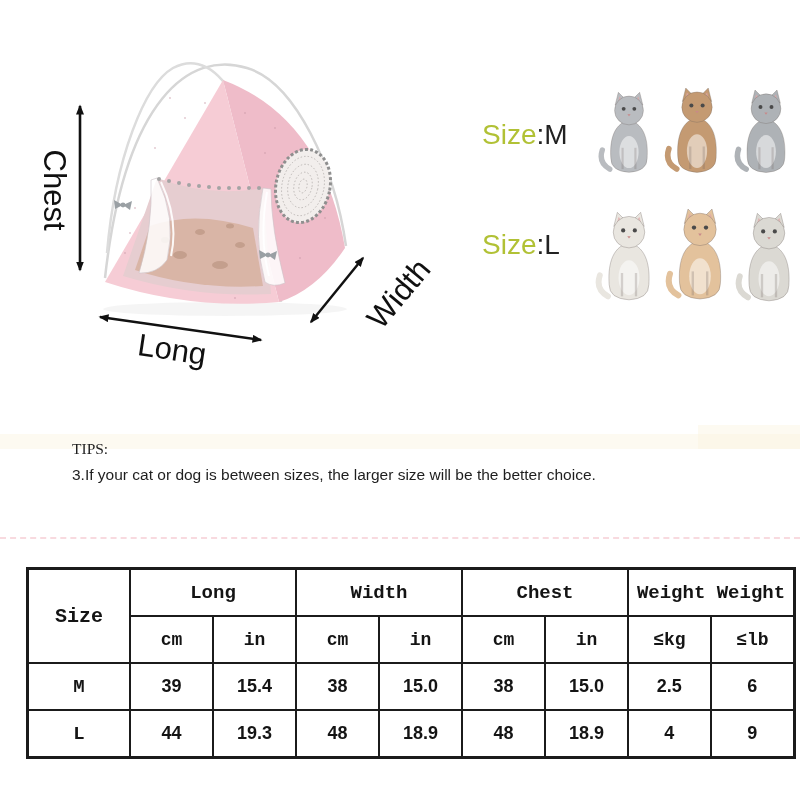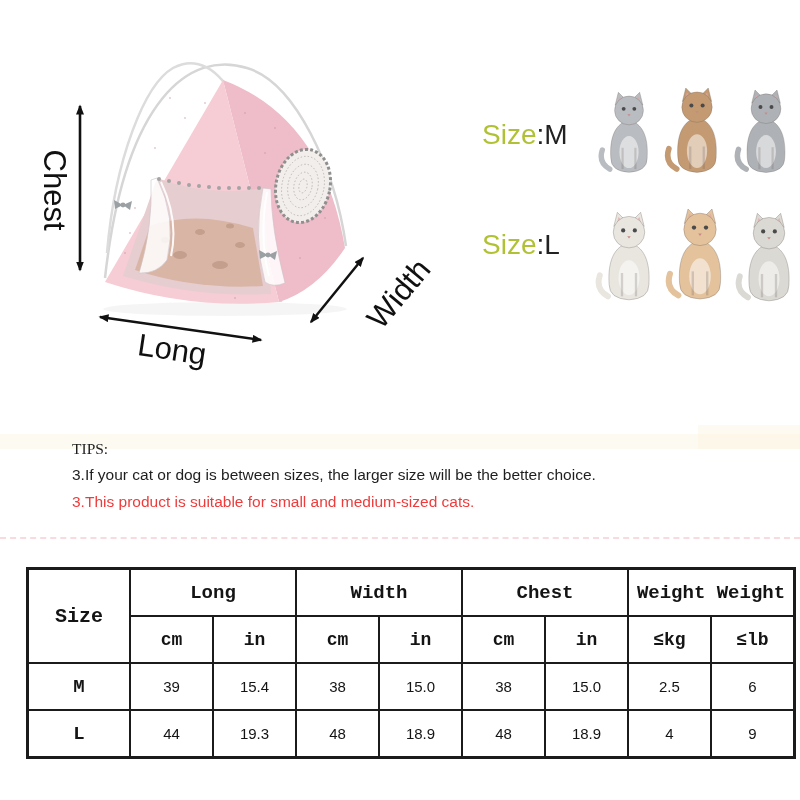--- a/index.html
+++ b/index.html
@@ -27,21 +27,21 @@
   .size-table-wrap{position:absolute;left:26px;top:567px;}
   table.size-table{border-collapse:collapse;font-family:"Liberation Mono",monospace;color:#141414;
                    border:3px solid #1b1b1b;}
   table.size-table th, table.size-table td{border:2px solid #1b1b1b;text-align:center;
                    vertical-align:middle;padding:0;}
   th.group{width:82px;height:45px;font-size:19px;font-weight:700;}
   th.group.wide{width:164px;}
   th.corner{width:100px;font-size:20px;font-weight:700;}
   th.sub{height:45px;font-size:18px;font-weight:700;}
   td.sizecell{height:45px;font-size:19px;font-weight:700;}
-  td.val{height:45px;font-size:15px;font-family:"Liberation Sans",sans-serif;}
+  td.val{height:45px;font-size:18px;font-family:"Liberation Sans",sans-serif;font-weight:bold;}
 </style>
 </head>
 <body>
 
 <div class="page">
 
   <svg class="abs" style="left:95px;top:58px;" width="262" height="262" viewBox="0 0 262 262">
 
     <path d="M10,220 C30,40 95,-8 152,10 C200,24 240,110 251,188" fill="none" stroke="#d6d6d6" stroke-width="2.5"></path>
     <path d="M186,244 C170,50 122,-14 78,10 C50,26 20,100 12,195" fill="none" stroke="#dcdcdc" stroke-width="2.5"></path>
@@ -176,21 +176,20 @@
     <use href="#cat-shape" x="140" y="6" width="70" height="108" style="color:#dbd9d3"></use>
   </svg>
 
   <div class="wm-cream" style="left:0;top:434px;width:800px;height:15px;"></div>
   <div class="wm-cream" style="left:698px;top:425px;width:102px;height:24px;"></div>
   <div class="wm-pink"></div>
 
   <div class="tips">
     <div class="head">TIPS:</div>
     <div class="line">3.If your cat or dog is between sizes, the larger size will be the better choice.</div>
-    <div class="line red">3.This product is suitable for small and medium-sized cats.</div>
   </div>
 
   <div class="size-table-wrap">
     <table class="size-table">
       <colgroup>
         <col style="width:100px">
           <col style="width:82px">
           <col style="width:82px">
         <col style="width:82px">
           <col style="width:82px">

